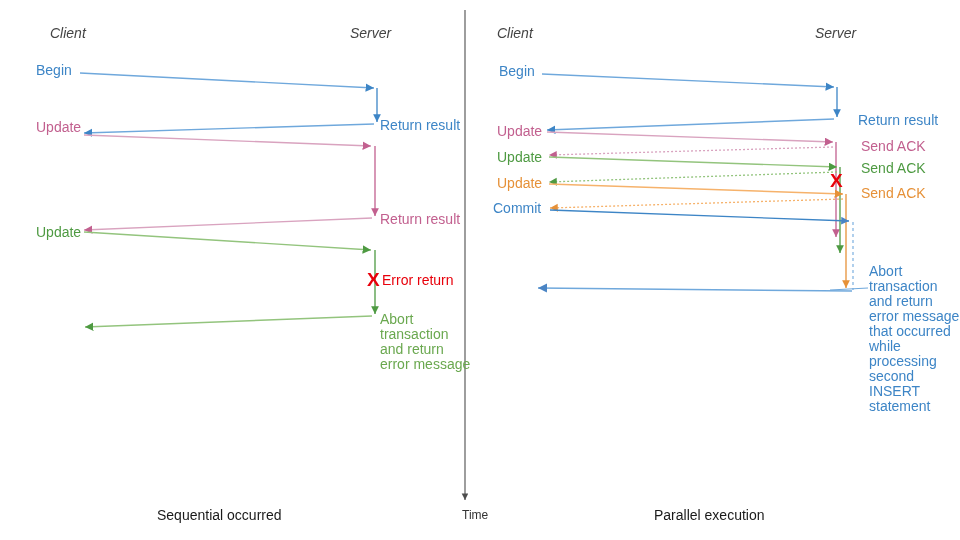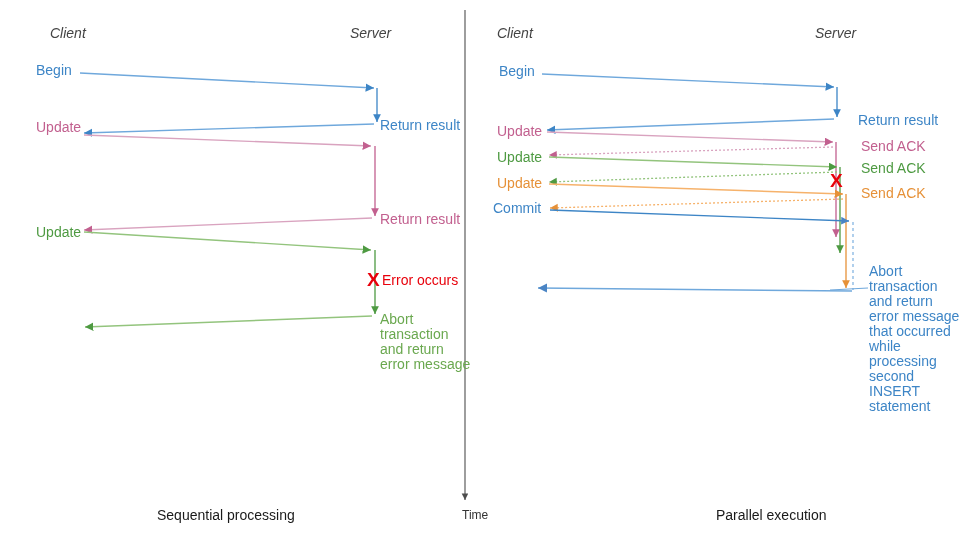--- a/index.html
+++ b/index.html
@@ -149,23 +149,23 @@
   <div class="lbl" style="left:380px; top:118px; color:#3d85c6;">Return result</div>
   <div class="lbl" style="left:36px; top:120px; color:#c2608f;">Update</div>
   <div class="lbl" style="left:380px; top:212px; color:#c2608f;">Return result</div>
   <div class="lbl" style="left:36px; top:225px; color:#4e9a42;">Update</div>
   <div class="lbl multi" style="left:380px; top:312px; color:#6aa84f;">Abort
 transaction
 and return
 error message</div>
 
   <div class="xmark" style="left:367px; top:270px;">X</div>
-  <div class="lbl" style="left:382px; top:273px; color:#e8000b;">Error occurs</div>
+  <div class="lbl" style="left:382px; top:273px; color:#e8000b;">Error return</div>
 
-  <div class="lbl footer-lbl" style="left:157px; top:508px;">Sequential processing</div>
+  <div class="lbl footer-lbl" style="left:157px; top:508px;">Sequential occurred</div>
 
   <div class="lbl time-lbl" style="left:450px; top:508px;">Time</div>
 
   <div class="lbl actor" style="left:497px; top:26px;">Client</div>
   <div class="lbl actor" style="left:815px; top:26px;">Server</div>
 
   <div class="lbl" style="left:499px; top:64px; color:#3d85c6;">Begin</div>
   <div class="lbl" style="left:858px; top:113px; color:#3d85c6;">Return result</div>
 
   <div class="lbl" style="left:497px; top:124px; color:#c2608f;">Update</div>
@@ -185,15 +185,15 @@
 error message
 that occurred
 while
 processing
 second
 INSERT
 statement</div>
 
   <div class="xmark" style="left:830px; top:171px;">X</div>
 
-  <div class="lbl footer-lbl" style="left:716px; top:508px;">Parallel execution</div>
+  <div class="lbl footer-lbl" style="left:654px; top:508px;">Parallel execution</div>
 
 </div>
 
 </body></html>

